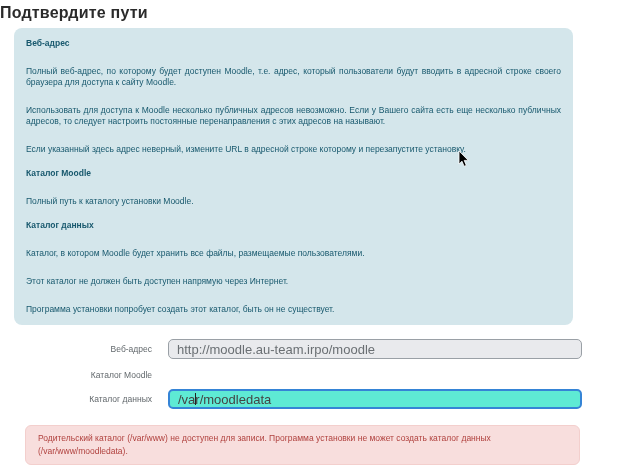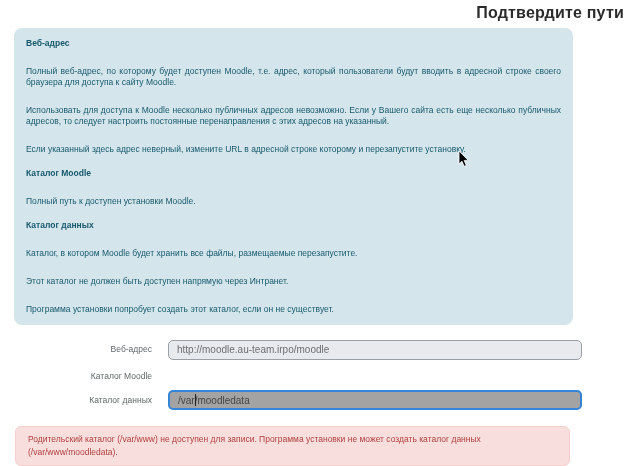--- a/index.html
+++ b/index.html
@@ -5,21 +5,21 @@
   * { box-sizing: border-box; margin: 0; padding: 0; }
   html, body { width: 624px; height: 466px; }
   body {
     position: relative;
     background: #ffffff;
     font-family: "Liberation Sans", sans-serif;
     overflow: hidden;
   }
   h1.page-title {
     margin-top: 4px;
-    text-align: right;
+    text-align: left;
     font-size: 16px;
     font-weight: bold;
     color: #2b2b2b;
     letter-spacing: 0.2px;
   }
   .infobox {
     margin: 6px 0 0 14px;
     width: 559px;
     background: #d4e6eb;
     border-radius: 8px;
@@ -51,44 +51,44 @@
     margin-right: 16px;
     color: #62686c;
     font-size: 8.5px;
   }
   .input-wrap { position: relative; width: 414px; }
   .text-input {
     width: 414px;
     height: 20px;
     border-radius: 5px;
     font-family: "Liberation Sans", sans-serif;
-    font-size: 10px;
+    font-size: 13px;
     padding: 0 8px;
     outline: none;
   }
   .text-input.readonly {
     background: #e9eaed;
     border: 1px solid #9aa0a6;
     color: #6a6f73;
   }
   .text-input.focused {
-    background: #a3a3a3;
+    background: #5eead4;
     border: 2px solid #3584d6;
     color: #444444;
   }
   .caret {
     position: absolute;
     left: 27px;
     top: 4px;
     width: 1px;
     height: 12px;
     background: #222222;
   }
   .error-box {
-    margin: 16px 0 0 15px;
+    margin: 16px 0 0 25px;
     width: 555px;
     background: #f8dedd;
     border: 1px solid #f3cfcd;
     border-radius: 6px;
     padding: 6px 12px;
     color: #b0413e;
     font-size: 8.5px;
     line-height: 13px;
   }
   .buttons-row {
@@ -118,32 +118,32 @@
 </style>
 </head>
 <body>
 
 <h1 class="page-title">Подтвердите пути</h1>
 
 <div class="infobox">
   <div class="section">
     <div class="sec-heading">Веб-адрес</div>
     <p>Полный веб-адрес, по которому будет доступен Moodle, т.е. адрес, который пользователи будут вводить в адресной строке своего браузера для доступа к сайту Moodle.</p>
-    <p>Использовать для доступа к Moodle несколько публичных адресов невозможно. Если у Вашего сайта есть еще несколько публичных адресов, то следует настроить постоянные перенаправления с этих адресов на указанный.</p>
+    <p>Использовать для доступа к Moodle несколько публичных адресов невозможно. Если у Вашего сайта есть еще несколько публичных адресов, то следует настроить постоянные перенаправления с этих адресов на называют.</p>
     <p>Если указанный здесь адрес неверный, измените URL в адресной строке которому и перезапустите установку.</p>
   </div>
   <div class="section">
     <div class="sec-heading">Каталог Moodle</div>
-    <p>Полный путь к доступен установки Moodle.</p>
+    <p>Полный путь к каталогу установки Moodle.</p>
   </div>
   <div class="section">
     <div class="sec-heading">Каталог данных</div>
-    <p>Каталог, в котором Moodle будет хранить все файлы, размещаемые перезапустите.</p>
-    <p>Этот каталог не должен быть доступен напрямую через Интранет.</p>
-    <p>Программа установки попробует создать этот каталог, если он не существует.</p>
+    <p>Каталог, в котором Moodle будет хранить все файлы, размещаемые пользователями.</p>
+    <p>Этот каталог не должен быть доступен напрямую через Интернет.</p>
+    <p>Программа установки попробует создать этот каталог, быть он не существует.</p>
   </div>
 </div>
 
 <div class="form-area">
   <div class="form-row r1">
     <label class="field-label">Веб-адрес</label>
     <div class="input-wrap">
       <input class="text-input readonly" readonly="" value="http://moodle.au-team.irpo/moodle" style="">
     </div>
   </div>

